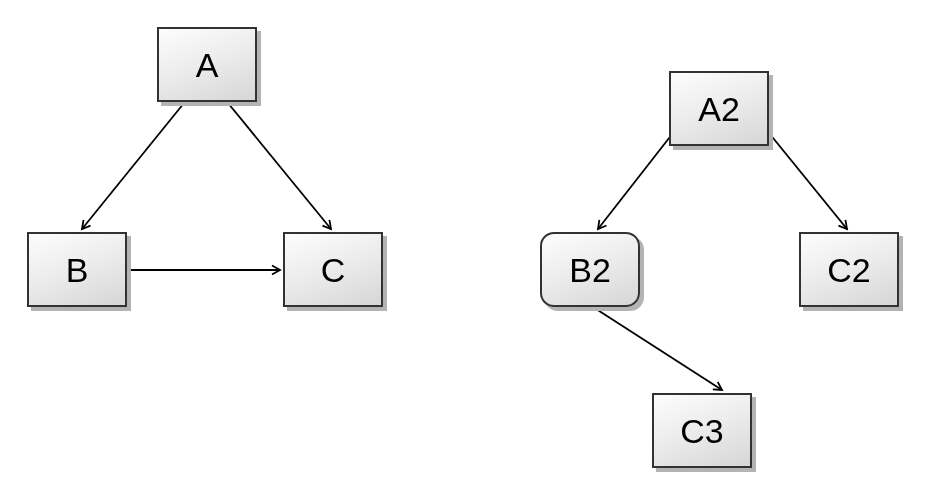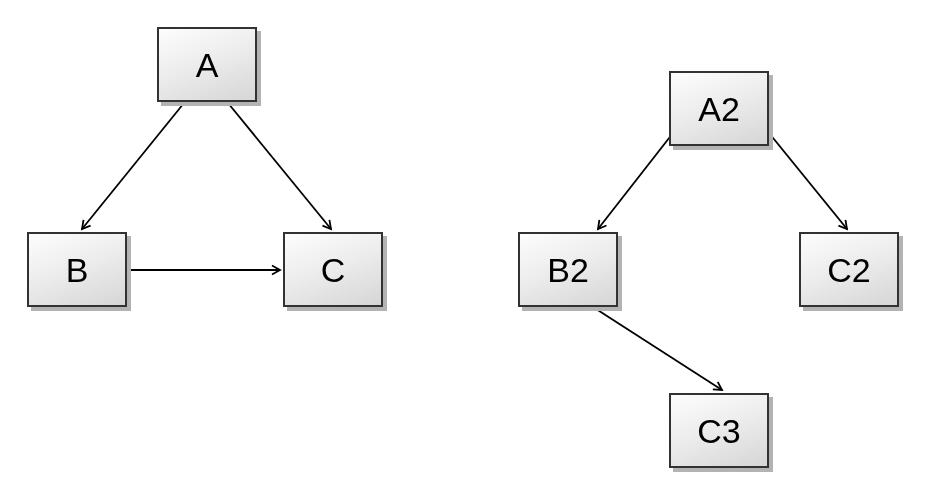--- a/index.html
+++ b/index.html
@@ -41,23 +41,23 @@
   .node-label {
     font-size: 34px;
     line-height: 1;
     color: #000000;
     user-select: none;
   }
   #node-a  { left: 157px; top: 27px;  }
   #node-b  { left: 27px;  top: 232px; }
   #node-c  { left: 283px; top: 232px; }
   #node-a2 { left: 669px; top: 25px; margin-top: 46px;  }
-  #node-b2 { left: 518px; top: 232px; }
+  #node-b2 { left: 540px; top: 232px; border-radius: 14px; }
   #node-c2 { left: 799px; top: 232px; text-align: center; }
-  #node-c3 { left: 669px; top: 393px; }
+  #node-c3 { left: 652px; top: 393px; }
 </style>
 </head>
 <body>
 
 <div class="stage">
 
   <svg class="edges-layer" width="940" height="504" viewBox="0 0 940 504" xmlns="http://www.w3.org/2000/svg">
     <defs>
       <marker id="arrowhead" markerUnits="userSpaceOnUse" markerWidth="12" markerHeight="12" refX="9.5" refY="6" orient="auto">
         <path d="M1.5,1.5 L9.5,6 L1.5,10.5" fill="none" stroke="#000000" stroke-width="1.8"></path>

